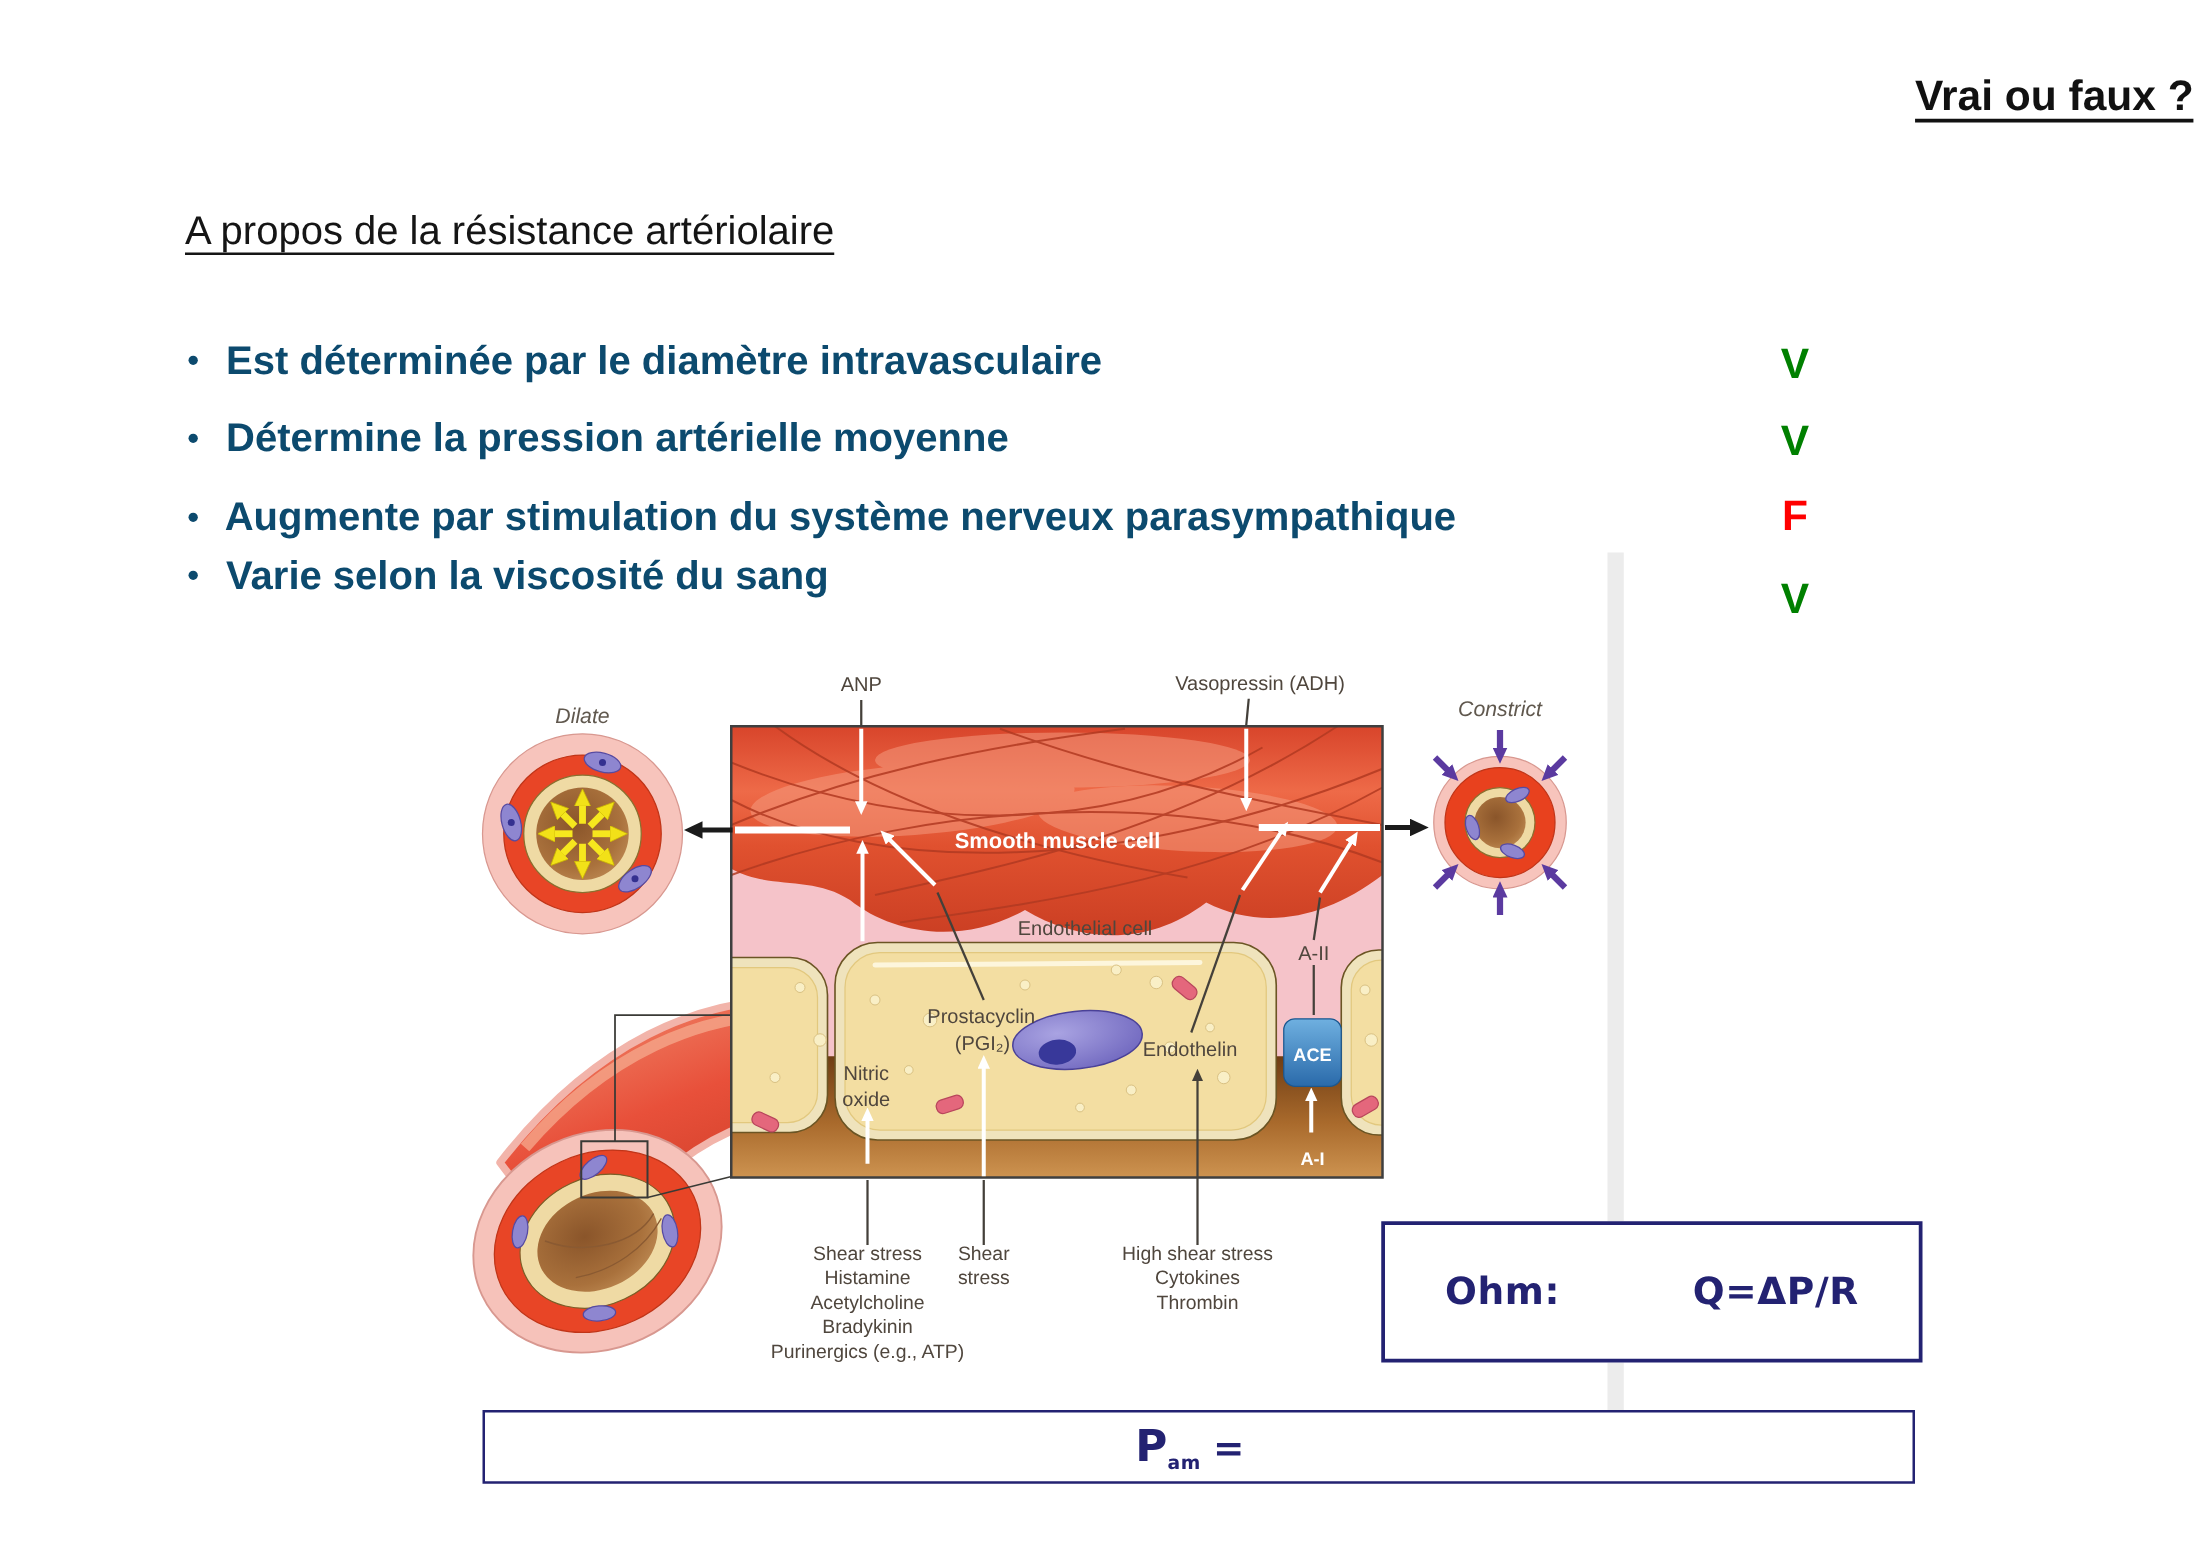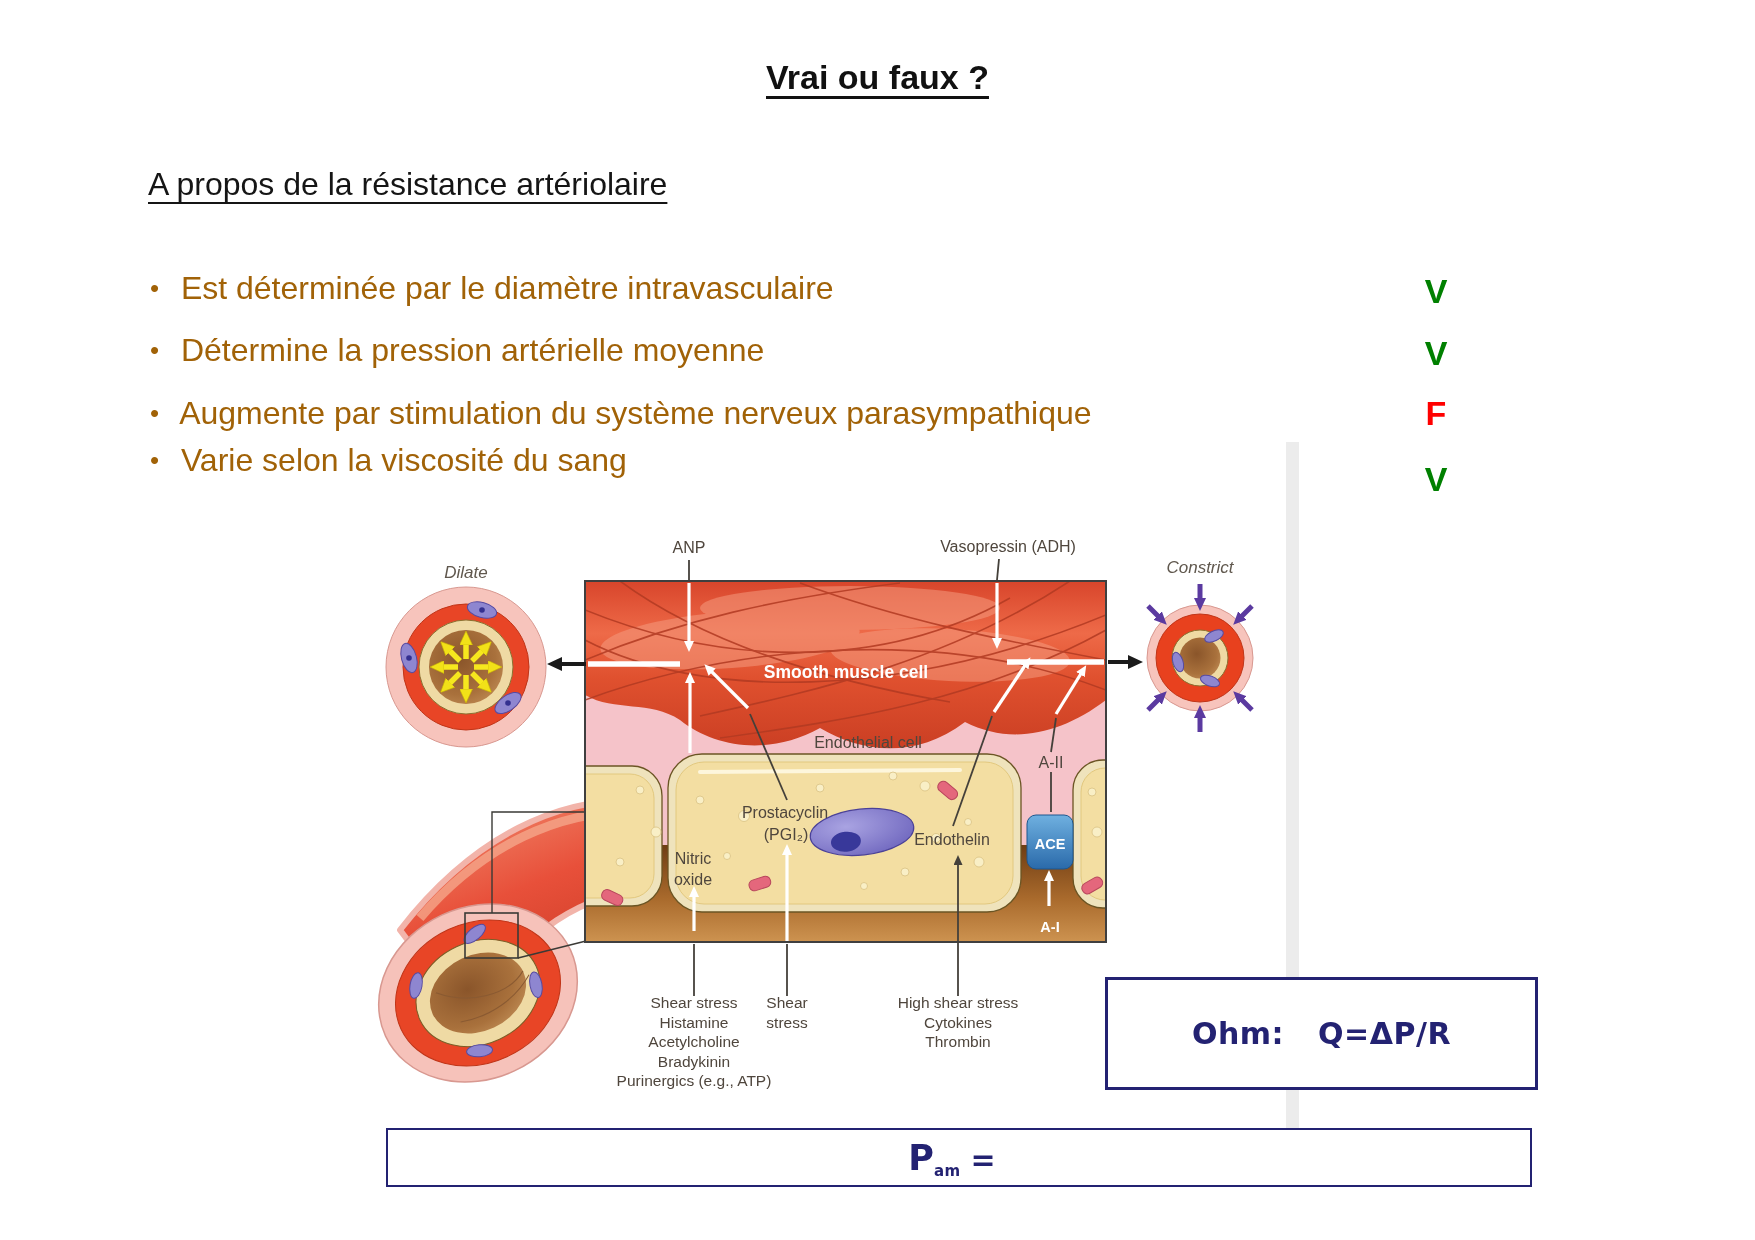--- a/index.html
+++ b/index.html
@@ -1,37 +1,37 @@
 <!DOCTYPE html>
 <html><head>
 <meta charset="utf-8">
 <style>
   html,body{margin:0;padding:0;background:#fff;}
   .page{position:relative;width:1755px;height:1240px;background:#ffffff;overflow:hidden;
         font-family:"Liberation Sans",sans-serif;color:#111;}
 
   
-  .title{position:absolute;left:0;top:58px;width:1755px;text-align:center;
+  .title{position:absolute;left:0;top:58px;width:1755px;text-align:right;
          font-size:34px;font-weight:bold;}
   .title span{text-decoration:underline;text-underline-offset:7px;text-decoration-thickness:3px;}
   .subtitle{position:absolute;left:148px;top:166px;font-size:32px;
             text-decoration:underline;text-underline-offset:7px;text-decoration-thickness:2px;color:#151515;text-align:center;}
-  .q-row{position:absolute;left:150px;font-size:32px;color:#a16207;white-space:nowrap;}
+  .q-row{position:absolute;left:150px;font-size:32px;color:#0c4a6e;white-space:nowrap;font-weight:bold;}
   .q-row .bullet{display:inline-block;width:22px;font-size:26px;vertical-align:2px;}
   .answers{position:absolute;left:1413px;top:0;width:46px;text-align:center;}
   .answer{position:absolute;left:0;width:46px;font-size:34px;font-weight:bold;text-align:center;}
   .answer[data-ans="V"]{color:#008000;}
   .answer[data-ans="F"]{color:#ff0000;}
 
   
   .formula{font-family:"DejaVu Sans",sans-serif;font-weight:700;color:#232272;}
   .ohm-box{position:absolute;left:1105px;top:977px;width:433px;height:113px;
            border:3px solid #232272;background:#fff;box-sizing:border-box;
            display:flex;flex-direction:column;justify-content:center;align-items:center;}
-  .ohm-line{display:flex;align-items:flex-end;font-size:30px;line-height:38px;letter-spacing:.5px;}
+  .ohm-line{display:flex;align-items:flex-end;font-size:30px;line-height:38px;letter-spacing:.5px;gap:36px;}
   .ohm-line .gap-big{width:34px;display:inline-block;}
   .ohm-line .gap-sm{width:12px;display:inline-block;}
   .ohm-line sup{font-size:19px;}
   .pam-box{position:absolute;left:386px;top:1128px;width:1146px;height:59px;
            border:2.5px solid #232272;background:#fff;box-sizing:border-box;
            display:flex;justify-content:center;align-items:center;}
   .pam-line{font-size:30px;letter-spacing:.3px;white-space:nowrap;display:flex;align-items:baseline;}
   .pam-line .p-sym{font-size:35px;}
   .pam-line sub{font-size:15px;transform:translateY(6px);}
   .pam-line .eq{margin:0 14px 0 10px;}

